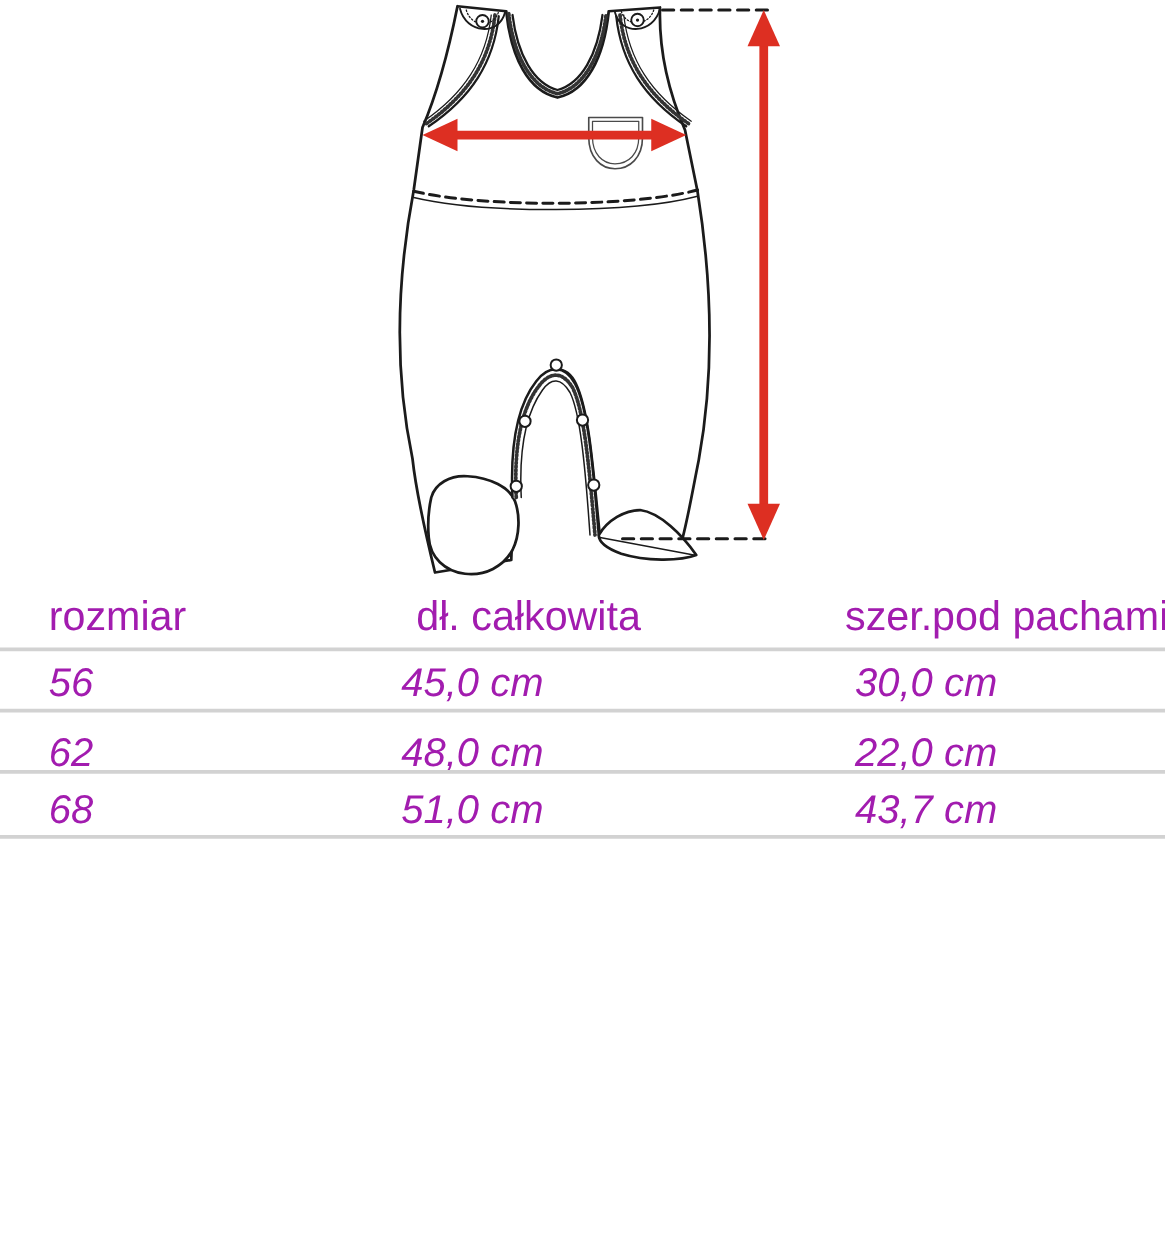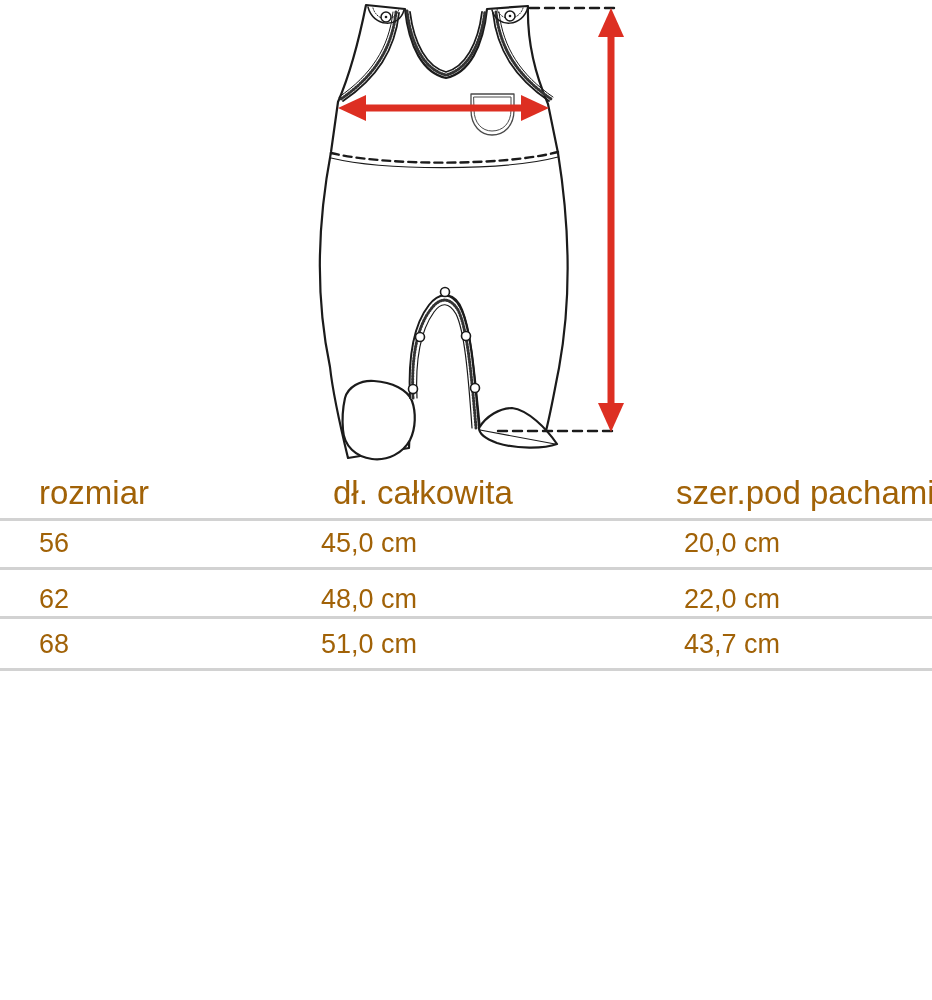--- a/index.html
+++ b/index.html
@@ -1,21 +1,21 @@
 <!DOCTYPE html>
 <html><head>
 <meta charset="utf-8">
 <style>
   html,body{margin:0;padding:0;background:#ffffff;}
   .page{position:relative;width:932px;height:1000px;background:#ffffff;overflow:hidden;
-        font-family:"Liberation Sans","DejaVu Sans",sans-serif;color:#a16207;}
+        font-family:"Liberation Sans","DejaVu Sans",sans-serif;color:#a21caf;}
   .diagram{position:absolute;left:0;top:0;width:932px;height:470px;}
   .txt{position:absolute;white-space:nowrap;line-height:1;}
   .hdr{font-size:33px;top:476px;}
-  .val{font-size:27px;}
+  .val{font-size:32px;font-style:italic;}
   .sep{position:absolute;left:0;width:932px;height:3px;background:#d2d2d2;}
   
   .c1{left:39px;} .c2h{left:333px;} .c3h{left:676px;}
   .c2{left:321px;} .c3{left:684px;}
   .r1{top:530px;} .r2{top:586px;} .r3{top:631px;}
 </style>
 </head>
 <body>
 
 <div class="page">
@@ -103,21 +103,21 @@
   <div>
     <span class="txt hdr c1">rozmiar</span>
     <span class="txt hdr c2h">dł. całkowita</span>
     <span class="txt hdr c3h">szer.pod pachami</span>
 
     <div class="sep" style="top:518px"></div>
 
     <div>
       <span class="txt val c1 r1">56</span>
       <span class="txt val c2 r1">45,0 cm</span>
-      <span class="txt val c3 r1">20,0 cm</span>
+      <span class="txt val c3 r1">30,0 cm</span>
     </div>
     <div class="sep" style="top:567px"></div>
 
     <div>
       <span class="txt val c1 r2">62</span>
       <span class="txt val c2 r2">48,0 cm</span>
       <span class="txt val c3 r2">22,0 cm</span>
     </div>
     <div class="sep" style="top:616px"></div>
 

